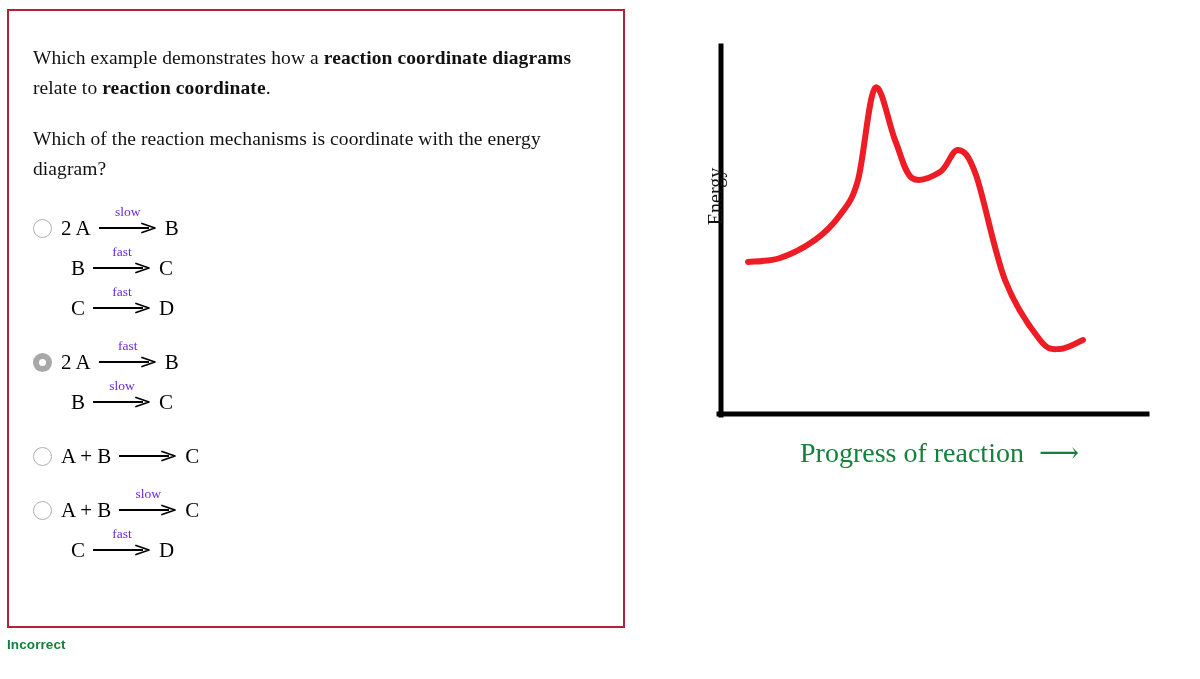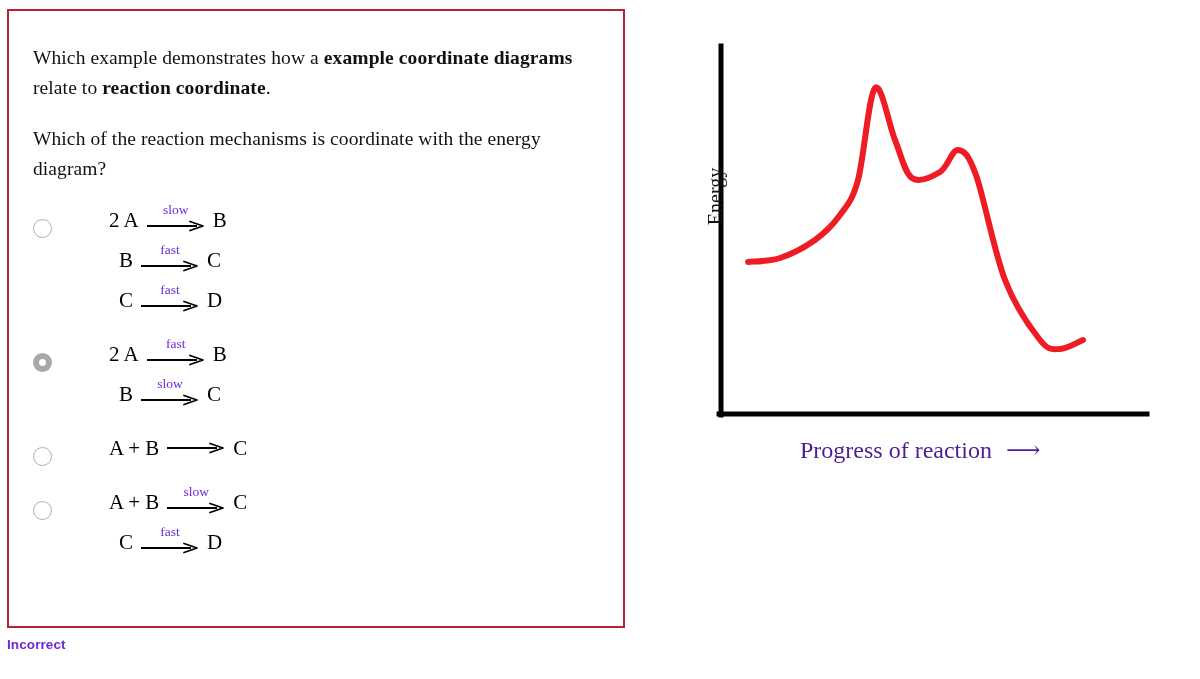--- a/index.html
+++ b/index.html
@@ -83,26 +83,25 @@
     margin-top: -3.75px;
     border-radius: 50%;
     background: #ffffff;
   }
 
   .steps {
     flex: 1 1 auto;
   }
   .step {
     display: flex;
-    align-items: center;
+    align-items: flex-end;
     font-size: 21px;
     line-height: 1;
     height: 40px;
     white-space: nowrap;
-    margin-left: 48px;
   }
   .step .species {
     font-size: 21px;
     color: #000000;
     padding-bottom: 2px;
   }
   .step .species.lhs { margin-right: 6px; }
   .step .species.rhs { margin-left: 6px; }
 
   
@@ -135,21 +134,21 @@
   .arrow-group.plain { height: 24px; }
 
   
   #status-incorrect {
     position: absolute;
     left: 7px;
     top: 637px;
     font-family: "Liberation Sans", "DejaVu Sans", sans-serif;
     font-size: 13.5px;
     font-weight: bold;
-    color: #6d28d9;
+    color: #15803d;
     letter-spacing: 0.1px;
   }
 
   
   #energy-diagram {
     position: absolute;
     left: 640px;
     top: 0px;
     width: 560px;
     height: 500px;
@@ -163,36 +162,36 @@
     font-size: 20px;
     color: #111111;
     transform: rotate(-90deg);
     transform-origin: center center;
     white-space: nowrap;
   }
   #xlabel-progress {
     position: absolute;
     left: 160px;
     top: 436px;
-    font-size: 24px;
-    color: #4c1d95;
+    font-size: 28px;
+    color: #15803d;
     white-space: nowrap;
   }
   #chart-svg {
     position: absolute;
     left: 0;
     top: 0;
   }
 </style>
 </head>
 <body>
 
 <div id="question-panel">
 
-  <div class="prompt" id="prompt-intro"><span>Which example demonstrates how a </span><b>example coordinate diagrams</b><span> relate to </span><b>reaction coordinate</b><span>.</span></div>
+  <div class="prompt" id="prompt-intro"><span>Which example demonstrates how a </span><b>reaction coordinate diagrams</b><span> relate to </span><b>reaction coordinate</b><span>.</span></div>
 
   <div class="prompt" id="prompt-question">Which of the reaction mechanisms is coordinate with the energy diagram?</div>
 
   <div id="options-list">
       <div class="option-row">
         <div class="radio unselected"></div>
         <div class="steps">
           <div class="step">
             <span class="species lhs">2 A</span>
             <span class="arrow-group">

